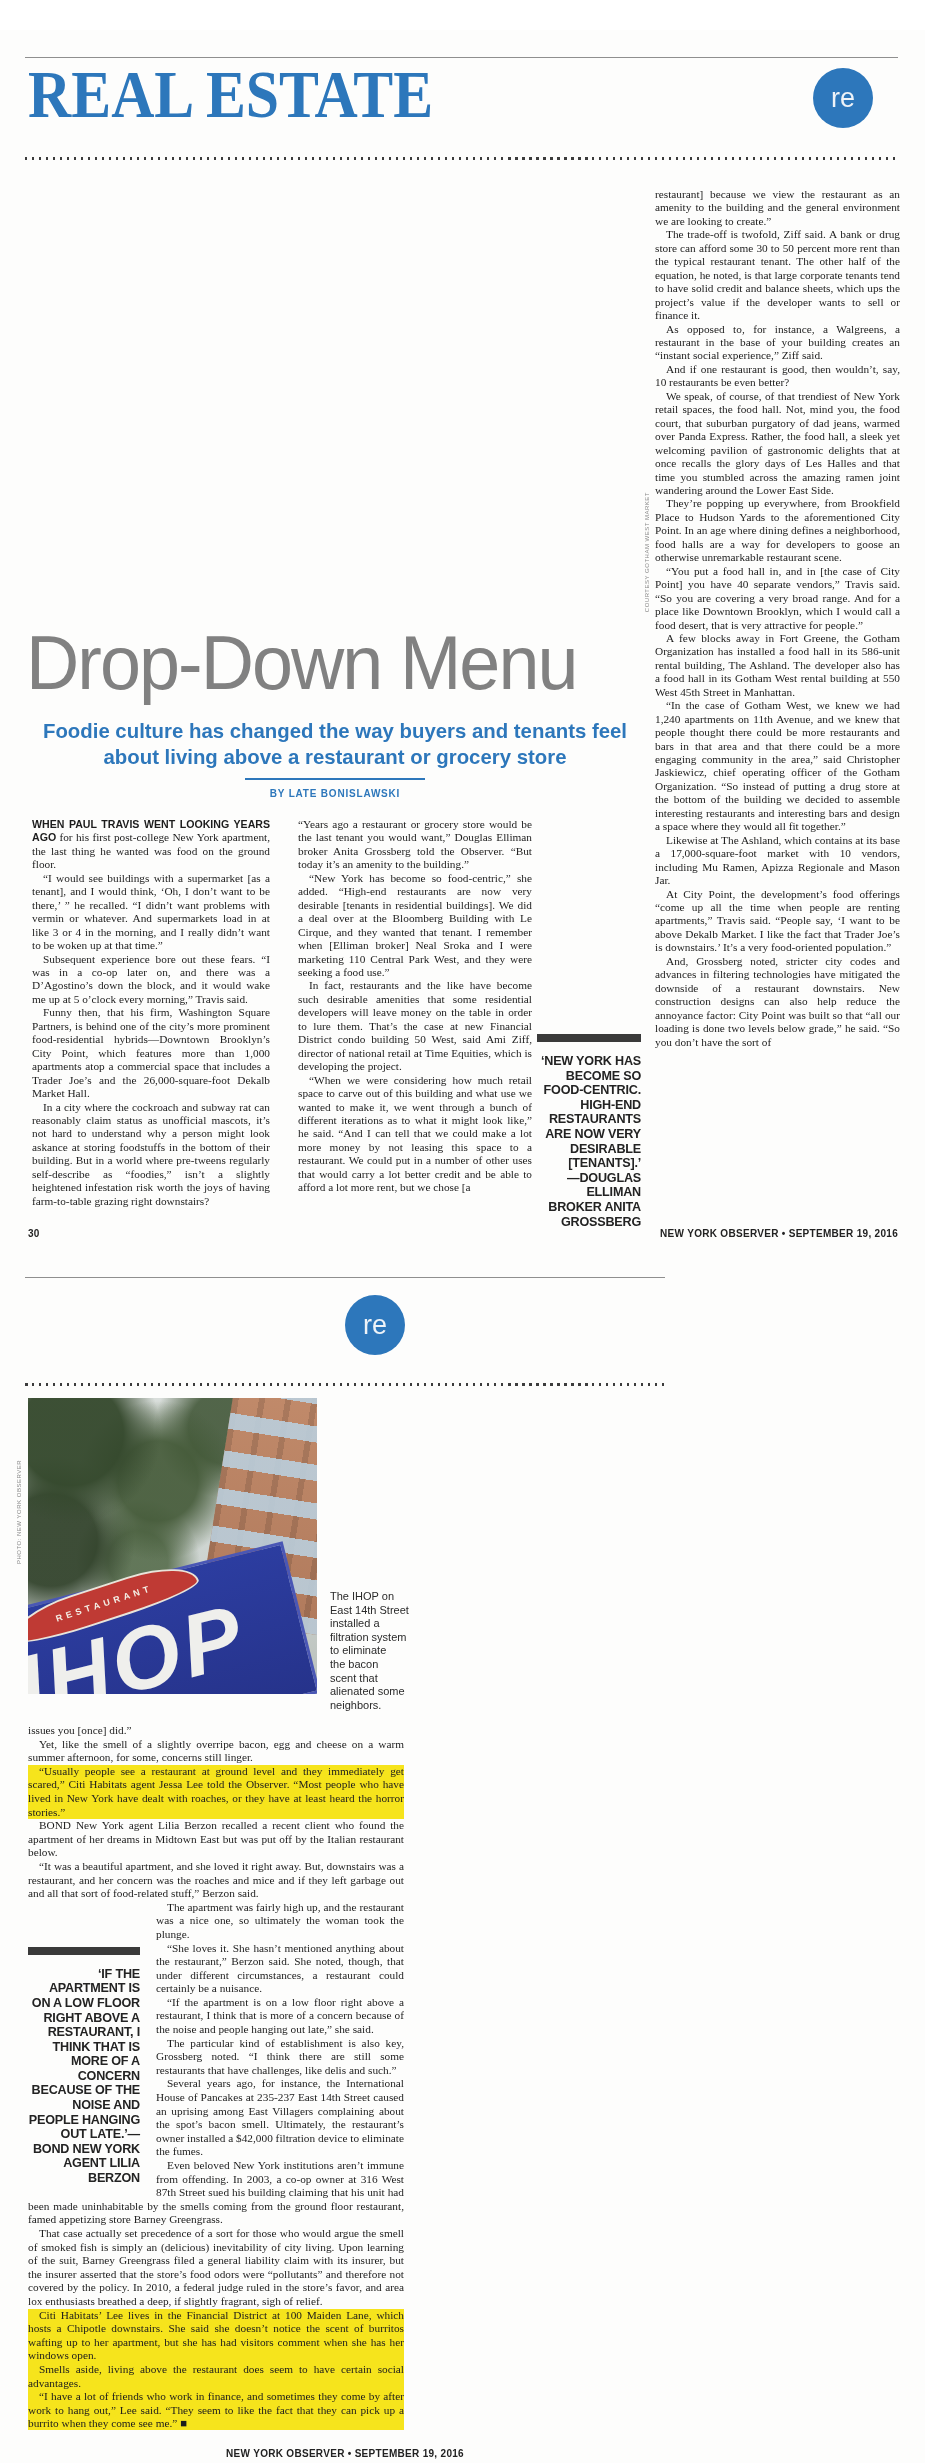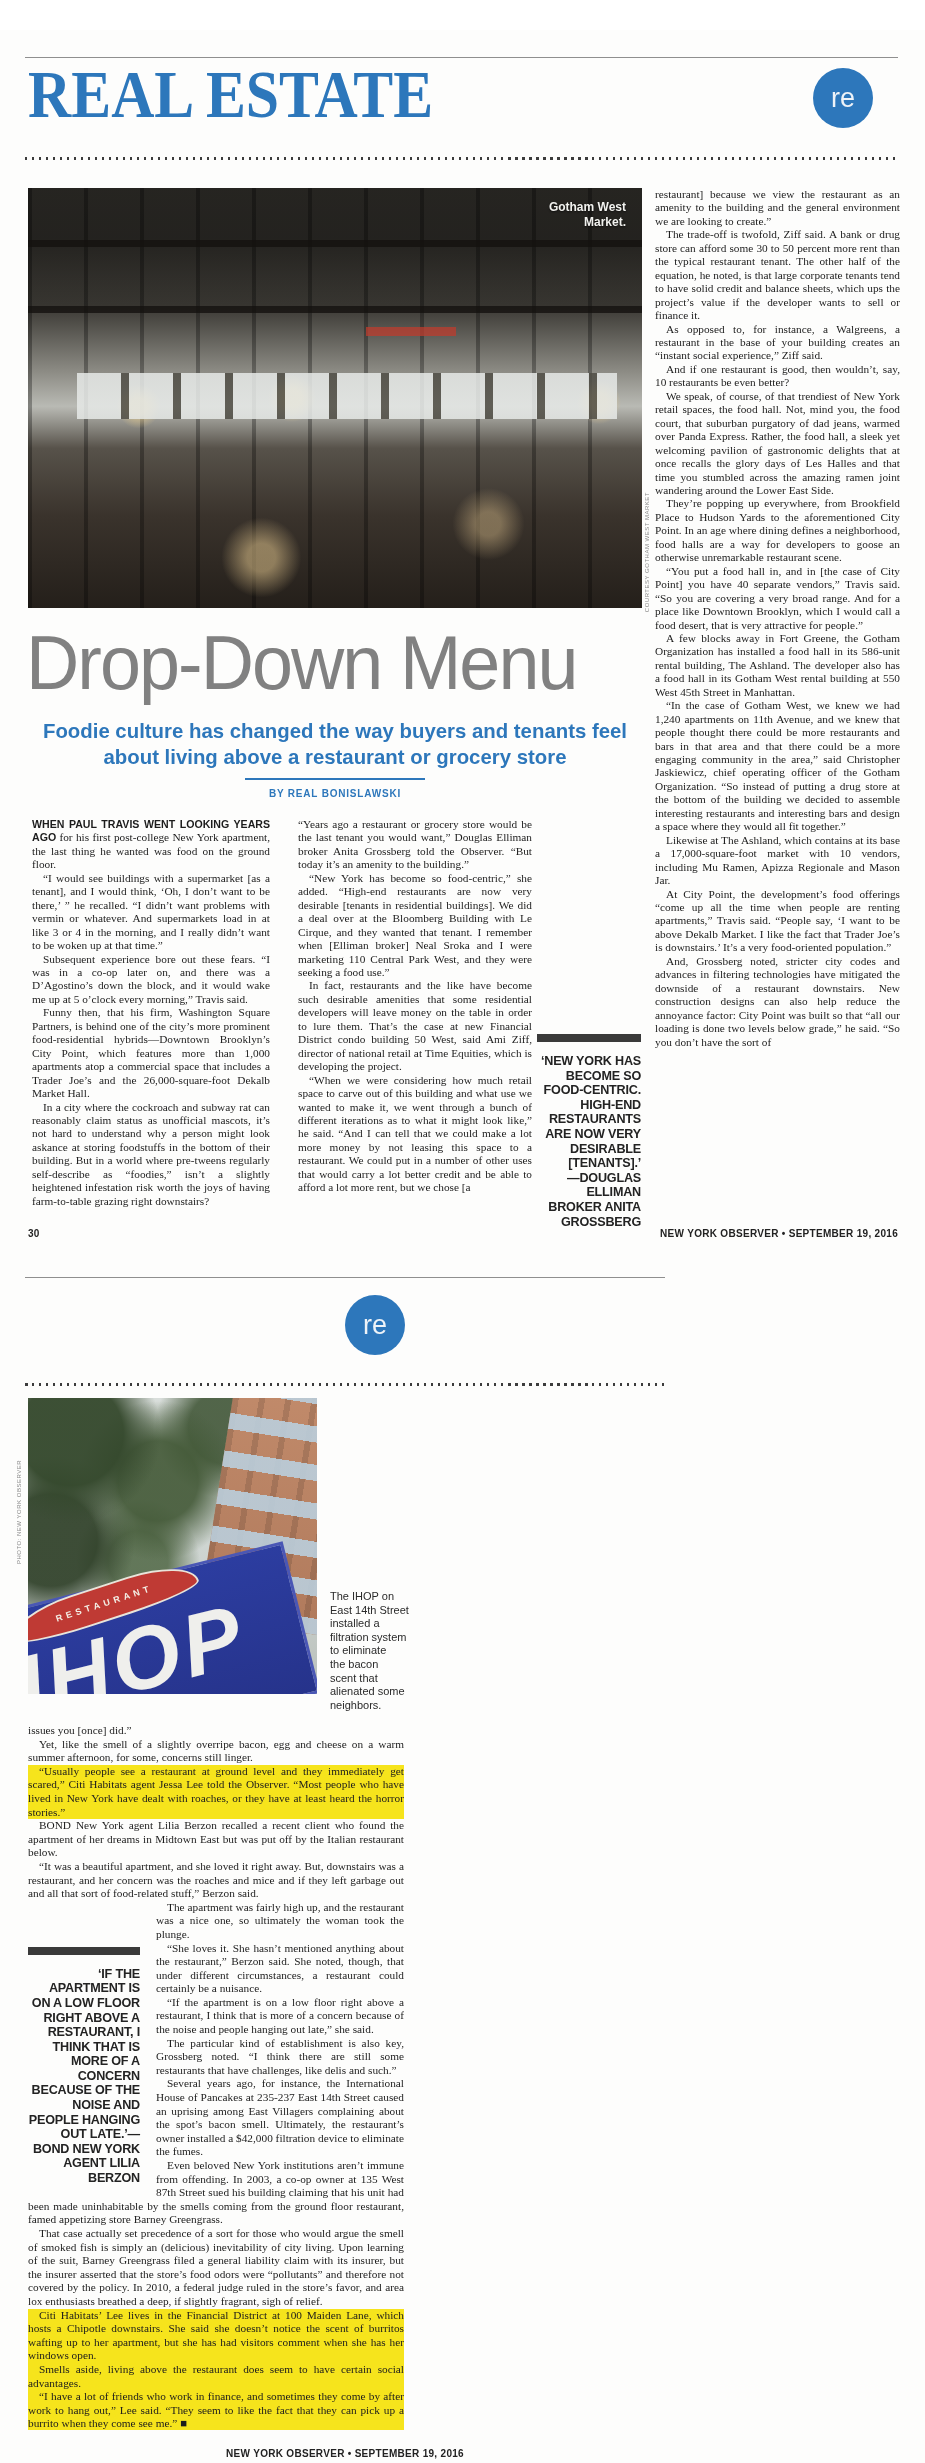--- a/index.html
+++ b/index.html
@@ -98,35 +98,27 @@
   <div class="rule" style="left:25px;top:27px;width:873px;"></div>
 
   <div class="masthead">REAL ESTATE</div>
 
   <div class="relogo" style="left:813px;top:38px;">
     <span>re</span>
   </div>
 
   <div class="dotted" style="left:25px;top:127px;width:873px;"></div>
 
-  <div class="photo1">
-    <div class="beam" style="top:52px;"></div>
-    <div class="beam" style="top:118px;"></div>
-    <div class="winband"></div>
-    <div class="redsign"></div>
-    <div class="caption1">Gotham West
-Market.</div>
-  </div>
   <div class="vcredit" style="left:644px;top:462px;">COURTESY GOTHAM WEST MARKET</div>
 
   <div class="headline">Drop-Down Menu</div>
   <div class="deck">Foodie culture has changed the way buyers and tenants feel
 about living above a restaurant or grocery store</div>
   <div class="deckrule"></div>
-  <div class="byline">BY REAL BONISLAWSKI</div>
+  <div class="byline">BY LATE BONISLAWSKI</div>
 
   <div class="col" style="left:32px;top:788px;width:238px;height:396px;">
     <p class="noind"><span class="lead">WHEN PAUL TRAVIS WENT LOOKING YEARS AGO</span> <span>for his first post-college New York apartment, the last thing he wanted was food on the ground floor.</span></p>
     <p>“I would see buildings with a supermarket [as a tenant], and I would think, ‘Oh, I don’t want to be there,’ ” he recalled. “I didn’t want problems with vermin or whatever. And supermarkets load in at like 3 or 4 in the morning, and I really didn’t want to be woken up at that time.”</p>
     <p>Subsequent experience bore out these fears. “I was in a co-op later on, and there was a D’Agostino’s down the block, and it would wake me up at 5 o’clock every morning,” Travis said.</p>
     <p>Funny then, that his firm, Washington Square Partners, is behind one of the city’s more prominent food-residential hybrids—Downtown Brooklyn’s City Point, which features more than 1,000 apartments atop a commercial space that includes a Trader Joe’s and the 26,000-square-foot Dekalb Market Hall.</p>
     <p>In a city where the cockroach and subway rat can reasonably claim status as unofficial mascots, it’s not hard to understand why a person might look askance at storing foodstuffs in the bottom of their building. But in a world where pre-tweens regularly self-describe as “foodies,” isn’t a slightly heightened infestation risk worth the joys of having farm-to-table grazing right downstairs?</p>
   </div>
 
   <div class="col" style="left:298px;top:788px;width:234px;height:396px;">
@@ -199,21 +191,21 @@
     <div class="pullquote2">
       <div class="pqbar"></div>
       <div class="pq">‘IF THE APARTMENT IS ON A LOW FLOOR RIGHT ABOVE A RESTAURANT, I THINK THAT IS MORE OF A CONCERN BECAUSE OF THE NOISE AND PEOPLE HANGING OUT LATE.’—BOND NEW YORK AGENT LILIA BERZON</div>
     </div>
 
     <p>The apartment was fairly high up, and the restaurant was a nice one, so ultimately the woman took the plunge.</p>
     <p>“She loves it. She hasn’t mentioned anything about the restaurant,” Berzon said. She noted, though, that under different circumstances, a restaurant could certainly be a nuisance.</p>
     <p>“If the apartment is on a low floor right above a restaurant, I think that is more of a concern because of the noise and people hanging out late,” she said.</p>
     <p>The particular kind of establishment is also key, Grossberg noted. “I think there are still some restaurants that have challenges, like delis and such.”</p>
     <p>Several years ago, for instance, the International House of Pancakes at 235-237 East 14th Street caused an uprising among East Villagers complaining about the spot’s bacon smell. Ultimately, the restaurant’s owner installed a $42,000 filtration device to eliminate the fumes.</p>
-    <p>Even beloved New York institutions aren’t immune from offending. In 2003, a co-op owner at 135 West 87th Street sued his building claiming that his unit had been made uninhabitable by the smells coming from the ground floor restaurant, famed appetizing store Barney Greengrass.</p>
+    <p>Even beloved New York institutions aren’t immune from offending. In 2003, a co-op owner at 316 West 87th Street sued his building claiming that his unit had been made uninhabitable by the smells coming from the ground floor restaurant, famed appetizing store Barney Greengrass.</p>
     <p>That case actually set precedence of a sort for those who would argue the smell of smoked fish is simply an (delicious) inevitability of city living. Upon learning of the suit, Barney Greengrass filed a general liability claim with its insurer, but the insurer asserted that the store’s food odors were “pollutants” and therefore not covered by the policy. In 2010, a federal judge ruled in the store’s favor, and area lox enthusiasts breathed a deep, if slightly fragrant, sigh of relief.</p>
     <p class="hl">Citi Habitats’ Lee lives in the Financial District at 100 Maiden Lane, which hosts a Chipotle downstairs. She said she doesn’t notice the scent of burritos wafting up to her apartment, but she has had visitors comment when she has her windows open.</p>
     <p class="hl">Smells aside, living above the restaurant does seem to have certain social advantages.</p>
     <p class="hl">“I have a lot of friends who work in finance, and sometimes they come by after work to hang out,” Lee said. “They seem to like the fact that they can pick up a burrito when they come see me.” ■</p>
   </div>
 
   <div class="footer" style="left:25px;top:2418px;width:640px;text-align:center;">NEW YORK OBSERVER • SEPTEMBER 19, 2016</div>
 
 </div>
 

